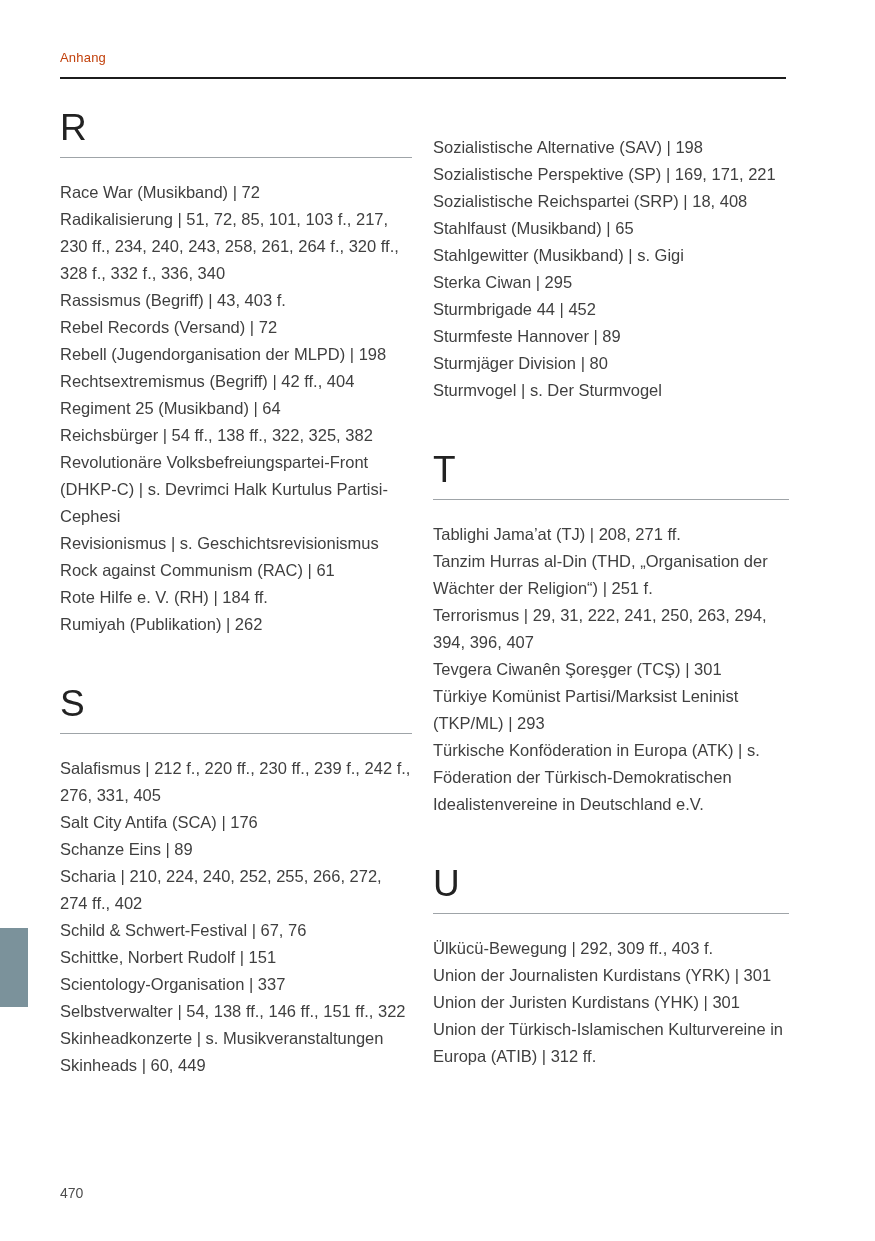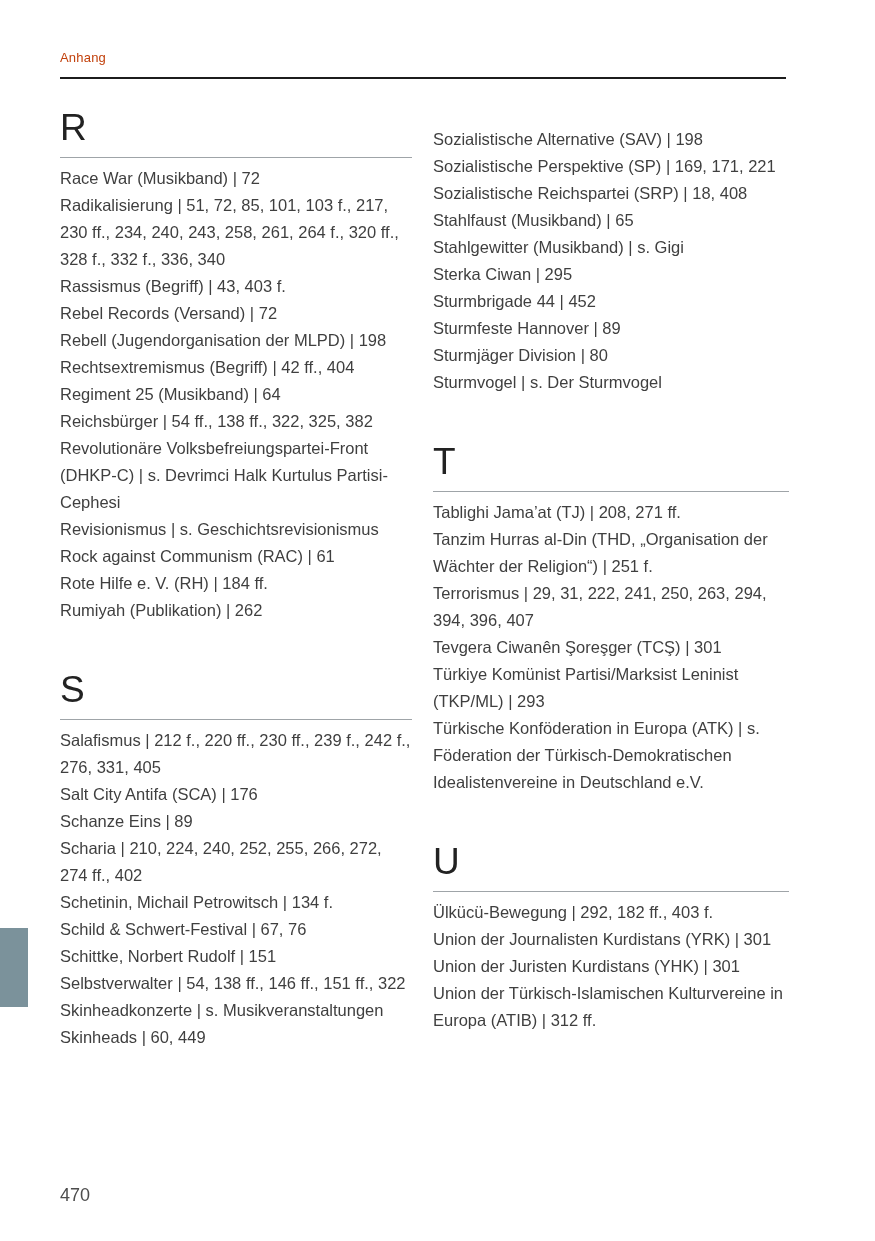--- a/index.html
+++ b/index.html
@@ -50,43 +50,43 @@
   .letter-heading {
     margin: 0;
     font-size: 37px;
     line-height: 40px;
     font-weight: 300;
     color: #222222;
     padding-bottom: 9px;
     border-bottom: 1px solid #9fa4a8;
   }
   .entries {
-    margin-top: 7px;
+    margin-top: 21px;
     font-size: 16.5px;
     line-height: 27px;
     color: #3f3f3f;
   }
   .continued .entries {
-    margin-top: 0;
+    margin-top: 8px;
   }
   .entry {
     margin: 0;
   }
   .section-tab {
     position: absolute;
     left: 0;
     top: 928px;
     width: 28px;
     height: 79px;
   }
   .page-number {
     position: absolute;
     left: 60px;
     top: 1185px;
-    font-size: 18px;
+    font-size: 14px;
     color: #4d4d4d;
   }
 </style>
 </head>
 <body>
 
 <div class="running-head">Anhang</div>
 
 <div class="head-rule"></div>
 
@@ -109,23 +109,23 @@
         <p class="entry">Rumiyah (Publikation) | 262</p>
       </div>
     </section>
     <section class="letter-block">
       <h2 class="letter-heading">S</h2>
       <div class="entries">
         <p class="entry">Salafismus | 212 f., 220 ff., 230 ff., 239 f., 242 f., 276, 331, 405</p>
         <p class="entry">Salt City Antifa (SCA) | 176</p>
         <p class="entry">Schanze Eins | 89</p>
         <p class="entry">Scharia | 210, 224, 240, 252, 255, 266, 272, 274 ff., 402</p>
-        <p class="entry">Schetinin, Michail Petrowitsch | 134 f.</p>
         <p class="entry">Schild &amp; Schwert-Festival | 67, 76</p>
         <p class="entry">Schittke, Norbert Rudolf | 151</p>
+        <p class="entry">Scientology-Organisation | 337</p>
         <p class="entry">Selbstverwalter | 54, 138 ff., 146 ff., 151 ff., 322</p>
         <p class="entry">Skinheadkonzerte | s. Musikveranstaltungen</p>
         <p class="entry">Skinheads | 60, 449</p>
       </div>
     </section>
   </div>
 
 <div class="col col-right">
     <section class="letter-block continued">
       <div class="entries">
@@ -148,21 +148,21 @@
         <p class="entry">Tanzim Hurras al-Din (THD, „Organisation der Wächter der Religion“) | 251 f.</p>
         <p class="entry">Terrorismus | 29, 31, 222, 241, 250, 263, 294, 394, 396, 407</p>
         <p class="entry">Tevgera Ciwanên Şoreşger (TCŞ) | 301</p>
         <p class="entry">Türkiye Komünist Partisi/Marksist Leninist (TKP/ML) | 293</p>
         <p class="entry">Türkische Konföderation in Europa (ATK) | s. Föderation der Türkisch-Demokratischen Idealistenvereine in Deutschland e.V.</p>
       </div>
     </section>
     <section class="letter-block">
       <h2 class="letter-heading">U</h2>
       <div class="entries">
-        <p class="entry">Ülkücü-Bewegung | 292, 182 ff., 403 f.</p>
+        <p class="entry">Ülkücü-Bewegung | 292, 309 ff., 403 f.</p>
         <p class="entry">Union der Journalisten Kurdistans (YRK) | 301</p>
         <p class="entry">Union der Juristen Kurdistans (YHK) | 301</p>
         <p class="entry">Union der Türkisch-Islamischen Kulturvereine in Europa (ATIB) | 312 ff.</p>
       </div>
     </section>
   </div>
 
 <div class="section-tab" style="background: rgb(123, 146, 155);"></div>
 
 <div class="page-number">470</div>

